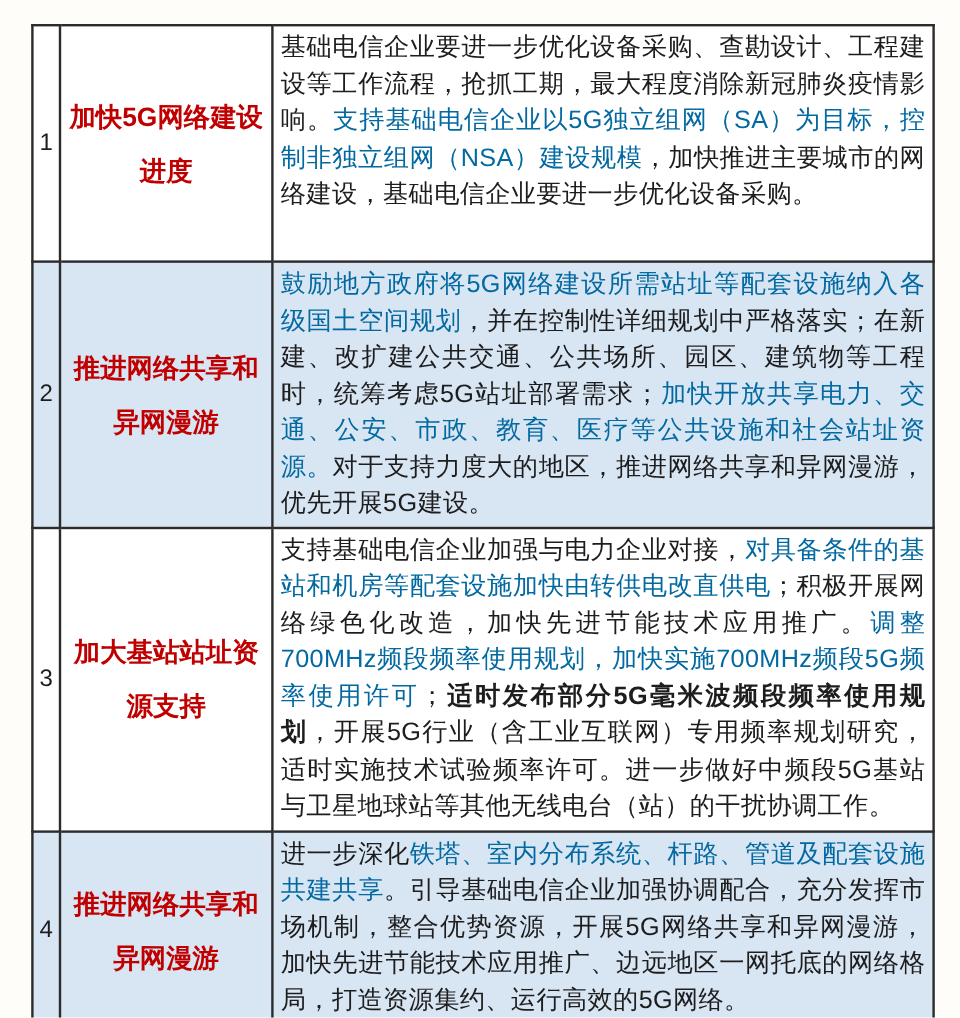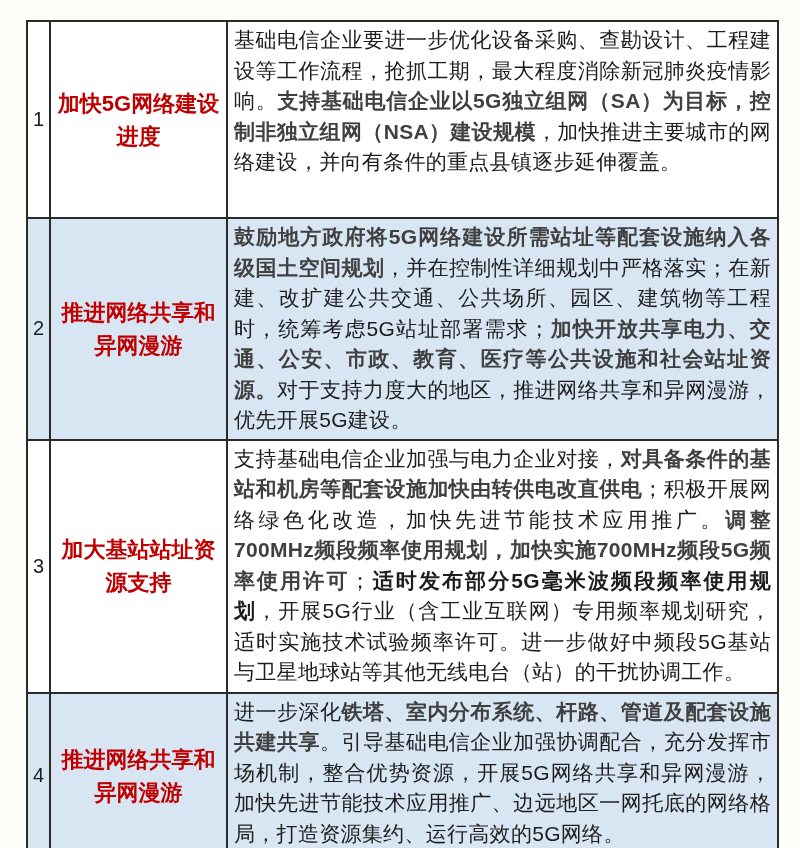--- a/index.html
+++ b/index.html
@@ -43,56 +43,56 @@
     font-size: 20px;
     color: #1d1d1d;
     padding: 0;
   }
   td.title-cell {
     text-align: center;
     vertical-align: middle;
     font-size: 22px;
     font-weight: bold;
     color: #c00000;
-    line-height: 33px;
+    line-height: 45px;
     padding: 0 5px;
   }
   td.content-cell {
     vertical-align: top;
     padding: 3px 6px 3px 6px;
     font-size: 21px;
     line-height: 30.5px;
     color: #1d1d1d;
     text-align: justify;
     letter-spacing: 0.3px;
   }
   tr.r1 td { height: 189px; }
   tr.r2 td { height: 213px; }
   tr.r3 td { height: 245px; }
   tr.r4 td { height: 158px; }
 
   .seg.black     { color: #1d1d1d; font-weight: normal; }
-  .seg.red       { color: #404040; font-weight: bold; }
+  .seg.red       { color: #0369a1; font-weight: normal; }
   .seg.boldblack { color: #1d1d1d; font-weight: bold; }
 </style>
 </head>
 <body>
 
 <div class="page">
   <table class="policy-table">
     <colgroup>
       <col class="col-num">
       <col class="col-title">
       <col class="col-body">
     </colgroup>
     <tbody>
         <tr class="r1">
           <td class="num-cell">1</td>
           <td class="title-cell">加快5G网络建设进度</td>
-          <td class="content-cell"><span class="seg black">基础电信企业要进一步优化设备采购、查勘设计、工程建设等工作流程，抢抓工期，最大程度消除新冠肺炎疫情影响。</span><span class="seg red">支持基础电信企业以5G独立组网（SA）为目标，控制非独立组网（NSA）建设规模</span><span class="seg black">，加快推进主要城市的网络建设，并向有条件的重点县镇逐步延伸覆盖。</span></td>
+          <td class="content-cell"><span class="seg black">基础电信企业要进一步优化设备采购、查勘设计、工程建设等工作流程，抢抓工期，最大程度消除新冠肺炎疫情影响。</span><span class="seg red">支持基础电信企业以5G独立组网（SA）为目标，控制非独立组网（NSA）建设规模</span><span class="seg black">，加快推进主要城市的网络建设，基础电信企业要进一步优化设备采购。</span></td>
         </tr>
         <tr class="r2 hl">
           <td class="num-cell">2</td>
           <td class="title-cell">推进网络共享和异网漫游</td>
           <td class="content-cell"><span class="seg red">鼓励地方政府将5G网络建设所需站址等配套设施纳入各级国土空间规划</span><span class="seg black">，并在控制性详细规划中严格落实；在新建、改扩建公共交通、公共场所、园区、建筑物等工程时，统筹考虑5G站址部署需求；</span><span class="seg red">加快开放共享电力、交通、公安、市政、教育、医疗等公共设施和社会站址资源。</span><span class="seg black">对于支持力度大的地区，推进网络共享和异网漫游，优先开展5G建设。</span></td>
         </tr>
         <tr class="r3">
           <td class="num-cell">3</td>
           <td class="title-cell">加大基站站址资源支持</td>
           <td class="content-cell"><span class="seg black">支持基础电信企业加强与电力企业对接，</span><span class="seg red">对具备条件的基站和机房等配套设施加快由转供电改直供电</span><span class="seg black">；积极开展网络绿色化改造，加快先进节能技术应用推广。</span><span class="seg red">调整700MHz频段频率使用规划，加快实施700MHz频段5G频率使用许可</span><span class="seg black">；</span><span class="seg boldblack">适时发布部分5G毫米波频段频率使用规划</span><span class="seg black">，开展5G行业（含工业互联网）专用频率规划研究，适时实施技术试验频率许可。进一步做好中频段5G基站与卫星地球站等其他无线电台（站）的干扰协调工作。</span></td>

